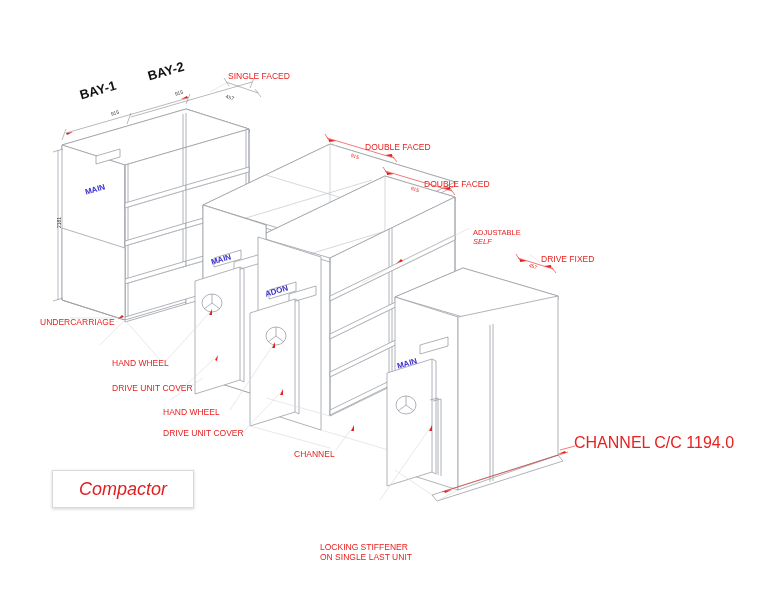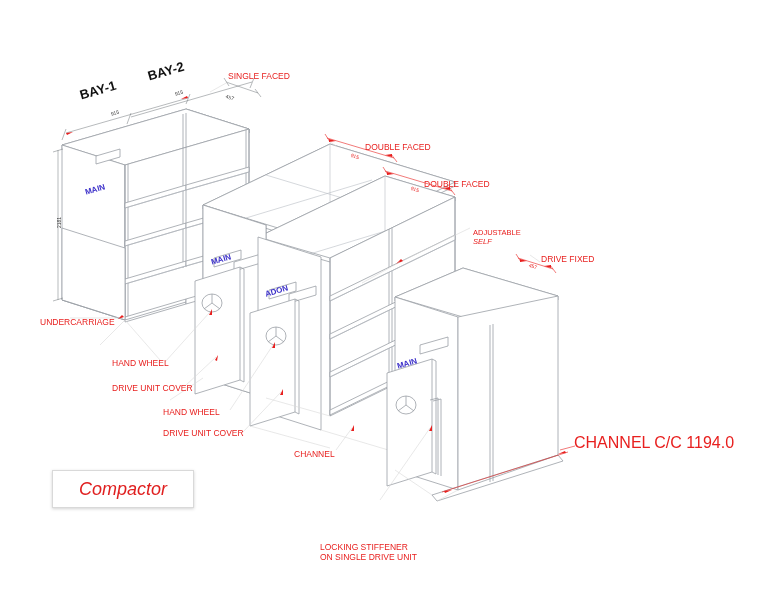--- a/index.html
+++ b/index.html
@@ -347,21 +347,21 @@
   <div class="lbl lbl-md" style="left:112px;top:384px;">DRIVE UNIT COVER</div>
 
   <div class="lbl lbl-md" style="left:163px;top:408px;">HAND WHEEL</div>
 
   <div class="lbl lbl-md" style="left:163px;top:429px;">DRIVE UNIT COVER</div>
 
   <div class="lbl lbl-md" style="left:294px;top:450px;">CHANNEL</div>
 
   <div style="position:absolute;left:320px;top:503px;margin-top:40px;">
     <div class="lbl lbl-md" style="position:relative;">LOCKING STIFFENER</div>
-    <div class="lbl lbl-md" style="position:relative;">ON SINGLE DRIVE UNIT</div>
+    <div class="lbl lbl-md" style="position:relative;">ON SINGLE LAST UNIT</div>
   </div>
 
   <div class="lbl lbl-lg" style="left:574px;top:434px;font-size:16px;">CHANNEL C/C 1194.0</div>
 
   <div id="titlebox">
     <span>Compactor</span>
   </div>
 
 </div>
 

